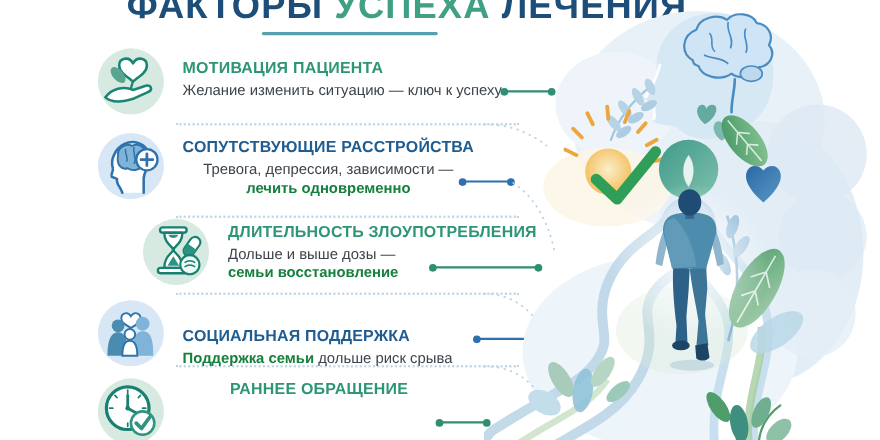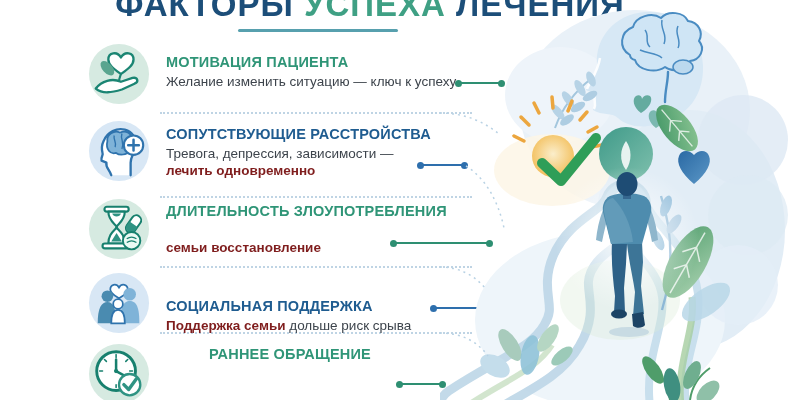--- a/index.html
+++ b/index.html
@@ -16,31 +16,31 @@
   }
   .t-navy{color:#1c4e79;}
   .t-green{color:#3fa084;}
   .title-underline{
     position:absolute;left:238px;top:29px;width:160px;height:3px;
     background:#57a0ae;border-radius:2px;
   }
   
   .item{position:absolute;left:88px;width:400px;display:flex;gap:16px;align-items:flex-start;}
   .item-1{top:43px;}  .item-1 .txt{padding-top:10px;}
-  .item-2{top:120px;} .item-2 .txt{padding-top:5px;}
-  .item-3{top:198px;} .item-3 .txt{padding-top:4px;}
+  .item-2{top:120px;} .item-2 .txt{padding-top:5px;text-align:center;}
+  .item-3{top:198px;justify-content:flex-end;} .item-3 .txt{padding-top:4px;}
   .item-4{top:272px;align-items:flex-end;} .item-4 .txt{padding-top:4px;}
   .item-5{top:343px;} .item-5 .txt{padding-top:2px;margin-left:43px;}
   .icon-badge{width:62px;height:62px;flex:0 0 62px;}
   .icon-badge svg{display:block;}
   .item-title{font-size:14.5px;font-weight:bold;letter-spacing:.2px;line-height:18px;margin:0 0 3px 0;}
   .accent-green{color:#2f9577;}
   .accent-blue{color:#1f5c90;}
   .item-desc{font-size:13.5px;line-height:16.5px;color:#3d444c;margin:0;}
-  .item-desc b{color:#7f1d1d;}
+  .item-desc b{color:#15803d;}
   
   .sep{position:absolute;left:160px;width:312px;border-top:2px dotted #b4cde0;opacity:.85;}
   .sep-1{top:112px;} .sep-2{top:196px;} .sep-3{top:266px;} .sep-4{top:332px;}
   
   .connector{position:absolute;height:2px;border-radius:1px;}
   .connector::before,.connector::after{
     content:"";position:absolute;top:-2.5px;width:7px;height:7px;border-radius:50%;
   }
   .connector::before{left:-3px;} .connector::after{right:-3px;}
   .conn-green{background:#2e8f72;} .conn-green::before,.conn-green::after{background:#2e8f72;}
@@ -115,21 +115,21 @@
       <g transform="rotate(35 47 27)">
         <rect x="42" y="17" width="10" height="20" rx="5" fill="#ffffff" stroke="#17806e" stroke-width="2"></rect>
         <path d="M42 27 L52 27 L52 32 C52 38 42 38 42 32 Z" fill="#2f9383"></path>
       </g>
       <circle cx="45" cy="44" r="9" fill="#eafaf4" stroke="#17806e" stroke-width="2"></circle>
       <path d="M40 42 C43 40 47 40 50 42 M40 46 C43 44 47 44 50 46" fill="none" stroke="#17806e" stroke-width="1.3"></path>
     </svg>
   </span>
   <div class="txt">
     <div class="item-title accent-green">ДЛИТЕЛЬНОСТЬ ЗЛОУПОТРЕБЛЕНИЯ</div>
-    <p class="item-desc"><br><b>семьи восстановление</b></p>
+    <p class="item-desc"><span>Дольше и выше дозы —</span><br><b>семьи восстановление</b></p>
   </div>
 </div>
 <div class="connector conn-green conn-3"></div>
 
 <div class="item item-4">
   <span class="icon-badge">
     <svg width="62" height="62" viewBox="0 0 64 64">
       <circle cx="32" cy="32" r="31" fill="#d8e7f5"></circle>
       <path d="M32 16 C29 11 23 13 23 18 C23 22 27 24 32 27 C37 24 41 22 41 18 C41 13 35 11 32 16 Z" fill="#ffffff" stroke="#2f73ad" stroke-width="1.8"></path>
       <circle cx="20" cy="25" r="6" fill="#4a8bb0"></circle>

